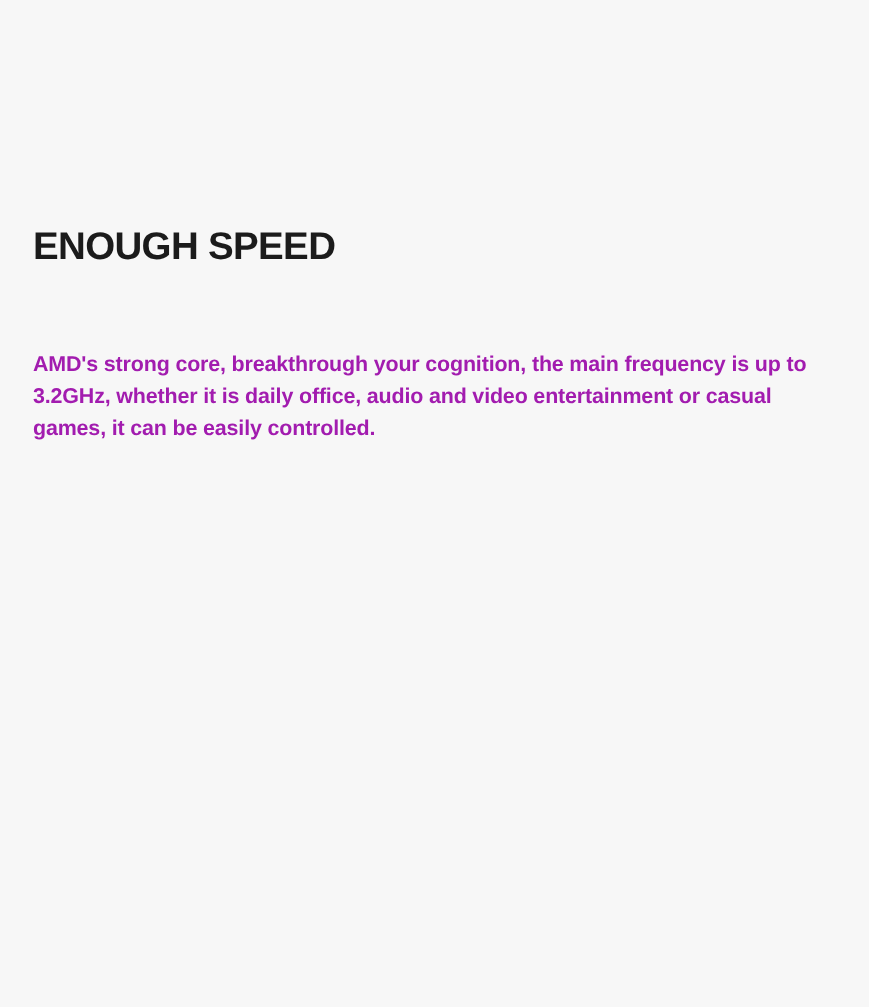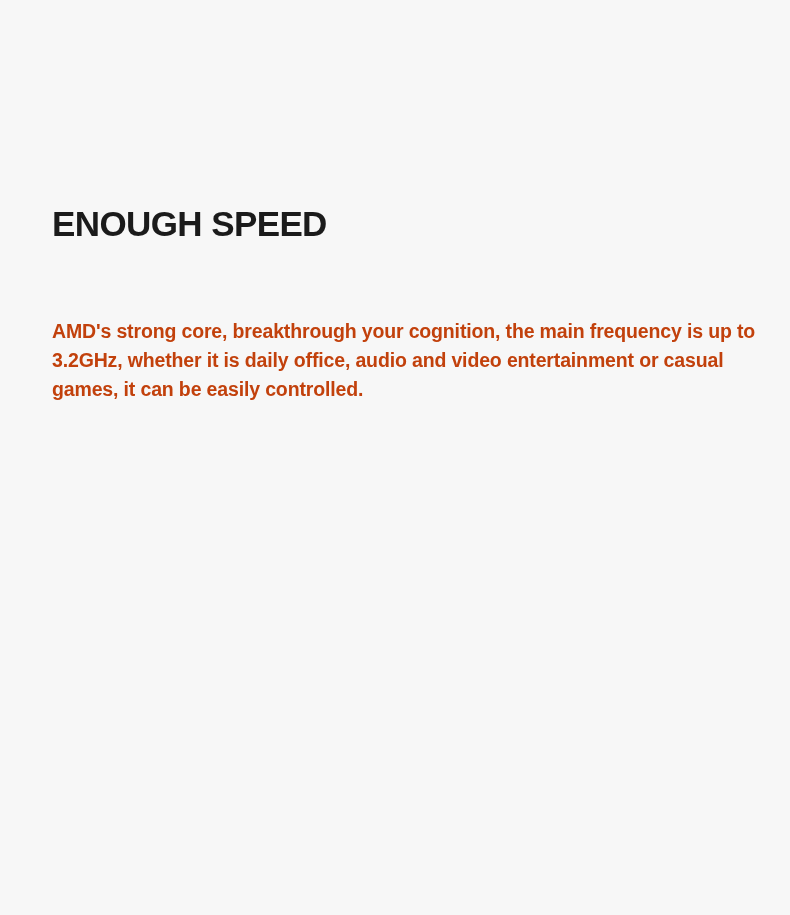--- a/index.html
+++ b/index.html
@@ -17,21 +17,20 @@
     position: relative;
     -webkit-font-smoothing: antialiased;
   }
 
   
   .copy-block {
     position: absolute;
     left: 30px;
     top: 163px;
     width: 730px;
-    margin-left: 22px;
   }
 
   .headline {
     font-family: "Liberation Sans", sans-serif;
     font-weight: 700;
     font-size: 35px;
     line-height: 1.17;
     letter-spacing: -0.6px;
     color: #1b1b1b;
     text-transform: uppercase;
@@ -39,21 +38,21 @@
   }
 
   .headline .line { display: block; }
 
   .body-copy {
     margin-top: 31px;
     font-family: "Liberation Sans", sans-serif;
     font-weight: 600;
     font-size: 19.5px;
     line-height: 1.5;
-    color: #c2410c;
+    color: #a21caf;
     letter-spacing: -0.15px;
     width: 725px;
   }
 
   
   .scene {
     position: absolute;
     left: 0;
     top: 500px;
     width: 790px;

